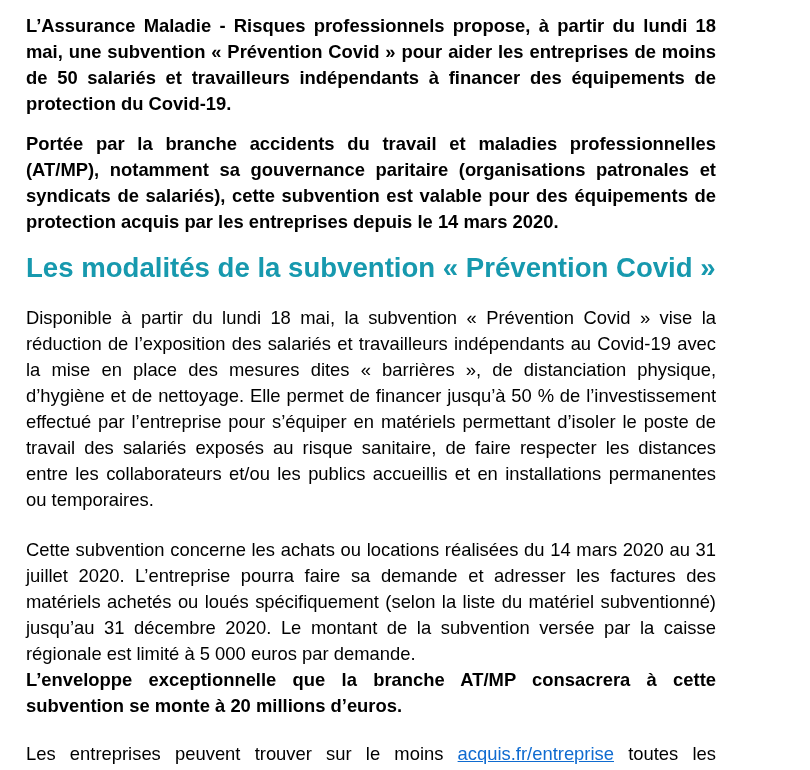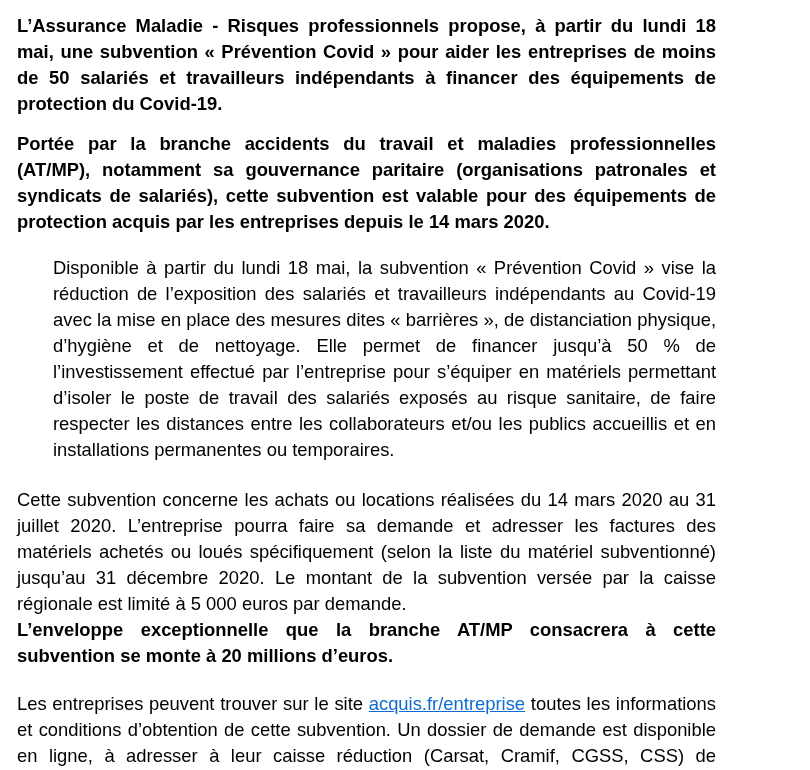--- a/index.html
+++ b/index.html
@@ -9,37 +9,37 @@
   }
   body {
     width: 810px;
     height: 770px;
     overflow: hidden;
   }
   .document {
     box-sizing: border-box;
     width: 733px;
     height: 770px;
-    padding: 13px 17px 0 17px;
+    padding: 13px 17px 0 26px;
     font-family: "Liberation Sans", "DejaVu Sans", sans-serif;
     font-size: 18.4px;
     line-height: 26px;
     color: #000000;
     text-align: justify;
   }
   .para {
     margin: 0;
   }
   .bold {
     font-weight: bold;
   }
   .mb14 { margin-bottom: 14px; }
   .mb20 { margin-bottom: 20px; }
   .mb22 { margin-bottom: 22px; font-weight: bold; }
-  .mb24 { margin-bottom: 24px; margin-left: 36px; }
+  .mb24 { margin-bottom: 24px; }
   .mb0  { margin-bottom: 0; }
   .section-heading {
     margin: 0 0 24px 0;
     font-weight: bold;
     color: #1799AE;
     text-align: left;
   }
   a.doc-link {
     color: #0F6BD0;
     text-decoration: underline;
@@ -48,22 +48,23 @@
 </style>
 </head>
 <body>
 
 <main class="document">
 
   <p class="para bold mb14">L’Assurance Maladie - Risques professionnels propose, à partir du lundi 18 mai, une subvention «&nbsp;Prévention Covid&nbsp;» pour aider les entreprises de moins de 50 salariés et travailleurs indépendants à financer des équipements de protection du Covid-19.</p>
 
   <p class="para bold mb20">Portée par la branche accidents du travail et maladies professionnelles (AT/MP), notamment sa gouvernance paritaire (organisations patronales et syndicats de salariés), cette subvention est valable pour des équipements de protection acquis par les entreprises depuis le 14 mars 2020.</p>
 
+  <h2 class="para section-heading">Les modalités de la subvention «&nbsp;Prévention Covid&nbsp;»</h2>
 
   <p class="para mb24">Disponible à partir du lundi 18 mai, la subvention «&nbsp;Prévention Covid&nbsp;» vise la réduction de l’exposition des salariés et travailleurs indépendants au Covid-19 avec la mise en place des mesures dites «&nbsp;barrières&nbsp;», de distanciation physique, d’hygiène et de nettoyage. Elle permet de financer jusqu’à 50&nbsp;% de l’investissement effectué par l’entreprise pour s’équiper en matériels permettant d’isoler le poste de travail des salariés exposés au risque sanitaire, de faire respecter les distances entre les collaborateurs et/ou les publics accueillis et en installations permanentes ou temporaires.</p>
 
   <p class="para mb0">Cette subvention concerne les achats ou locations réalisées du 14 mars 2020 au 31 juillet 2020. L’entreprise pourra faire sa demande et adresser les factures des matériels achetés ou loués spécifiquement (selon la liste du matériel subventionné) jusqu’au 31 décembre 2020. Le montant de la subvention versée par la caisse régionale est limité à 5&nbsp;000 euros par demande.</p>
 
   <p class="para mb22">L’enveloppe exceptionnelle que la branche AT/MP consacrera à cette subvention se monte à 20 millions d’euros.</p>
 
-  <p class="para mb0"><span>Les entreprises peuvent trouver sur le site </span><a href="#" class="doc-link">acquis.fr/entreprise</a><span> toutes les informations et conditions d’obtention de cette subvention. Un dossier de demande est disponible en ligne, à adresser à leur caisse réduction (Carsat, Cramif, CGSS, CSS) de rattachement.</span></p>
+  <p class="para mb0"><span>Les entreprises peuvent trouver sur le moins </span><a href="#" class="doc-link">acquis.fr/entreprise</a><span> toutes les informations et conditions d’obtention de cette subvention. Un dossier de demande est disponible en ligne, à adresser à leur caisse réduction (Carsat, Cramif, CGSS, CSS) de rattachement.</span></p>
 
 </main>
 
 </body></html>

